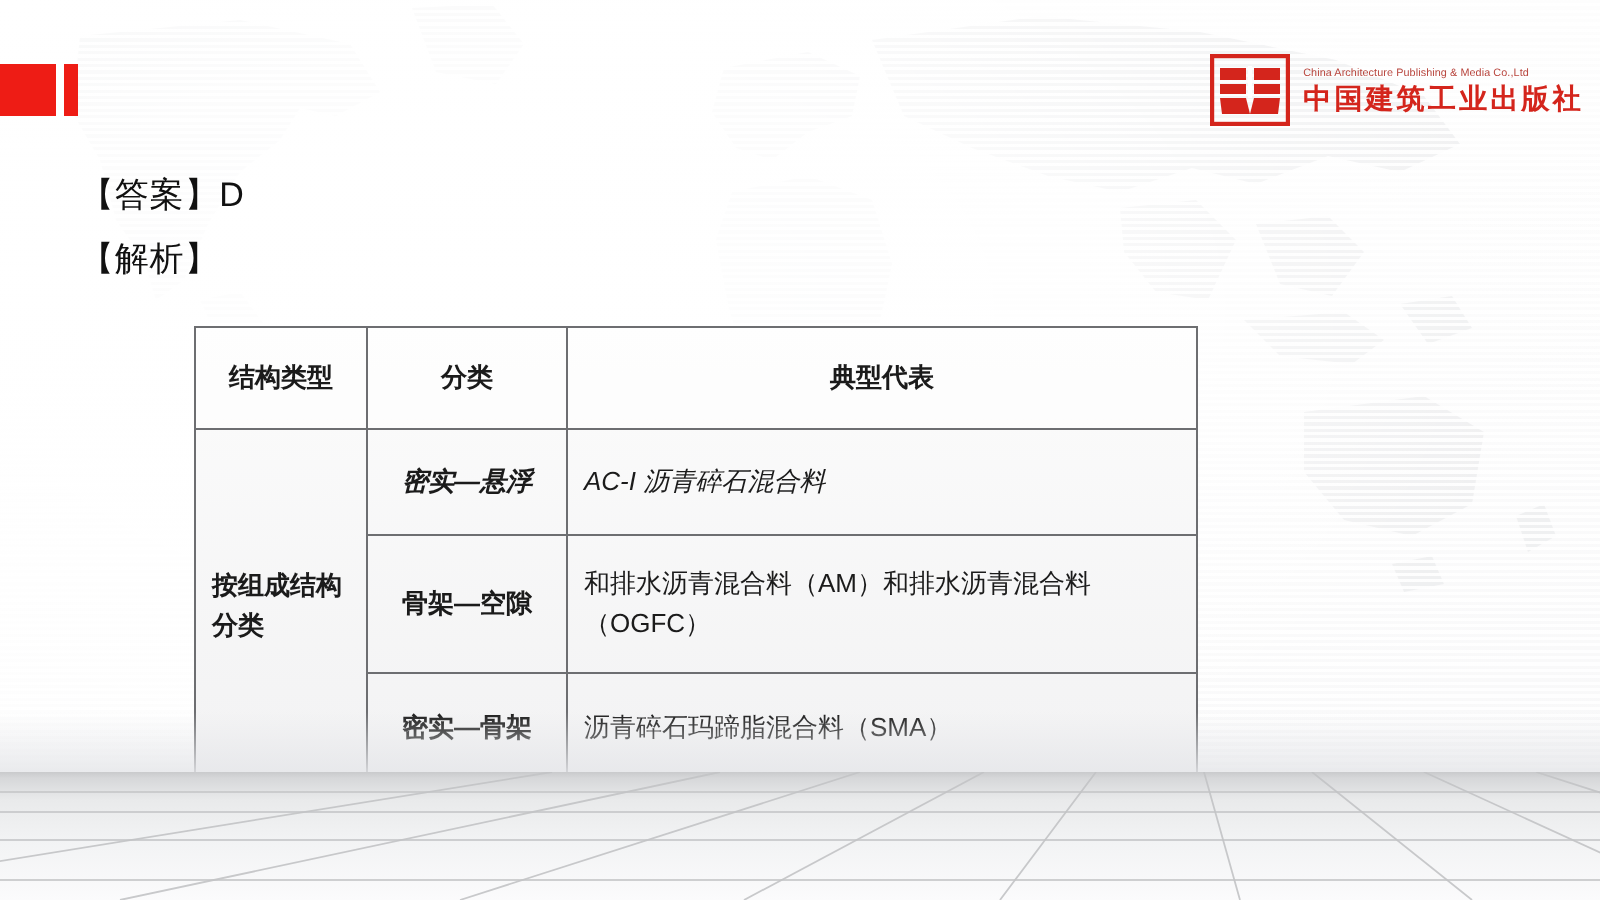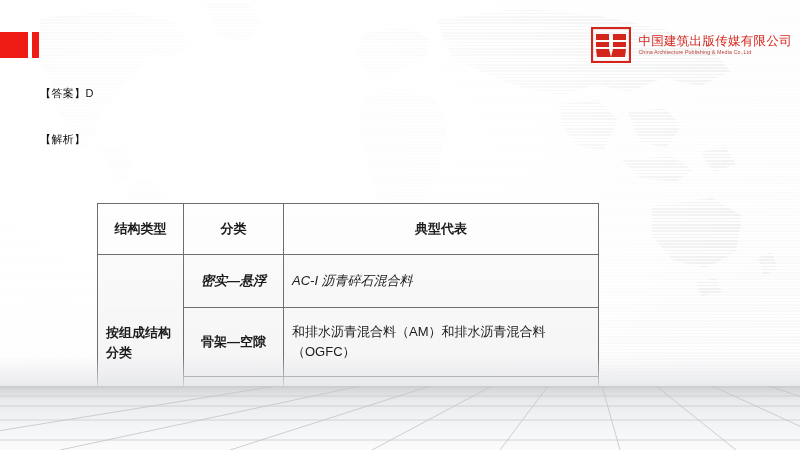--- a/index.html
+++ b/index.html
@@ -144,41 +144,40 @@
     margin-top: 3px;
     font-family: "DejaVu Serif", "Liberation Serif", serif;
     font-weight: 700;
   }
 
   
   .answer-line,
   .analysis-line {
     position: absolute;
     left: 40px;
-    font-size: 11px;
+    font-size: 17px;
     color: #111111;
     white-space: nowrap;
     letter-spacing: 0.4px;
   }
   .answer-line { top: 86px; }
-  .analysis-line { top: 132px; text-align: center; }
+  .analysis-line { top: 118px; text-align: center; }
 
   
   .table-wrap {
     position: absolute;
     left: 97px;
     top: 163px;
     width: 501px;
   }
   table.struct-table {
     border-collapse: collapse;
     width: 501px;
     table-layout: fixed;
     background: linear-gradient(to bottom, #fcfcfc, #f2f2f3);
-    margin-top: 40px;
   }
   table.struct-table td {
     border: 1px solid #6d6e71;
     font-size: 13px;
     color: #1b1b1b;
     padding: 4px 8px;
     vertical-align: middle;
     line-height: 1.55;
   }
   .col-a { width: 86px; }
@@ -253,22 +252,22 @@
         <path d="M5 7 h13 v6 h-13 z" fill="#d4251c"></path>
         <path d="M22 7 h13 v6 h-13 z" fill="#d4251c"></path>
         <path d="M5 15 h13 v5 h-13 z" fill="#d4251c"></path>
         <path d="M22 15 h13 v5 h-13 z" fill="#d4251c"></path>
         <path d="M5 22 L18 22 L20 30 L6 30 Z" fill="#d4251c"></path>
         <path d="M35 22 L22 22 L20 30 L34 30 Z" fill="#d4251c"></path>
         <rect x="19" y="6" width="2" height="16" fill="#ffffff"></rect>
       </svg>
     </span>
     <span class="logo-text">
-      <span class="logo-cn">中国建筑出版传媒有限公司</span>
       <span class="logo-en">China Architecture Publishing &amp; Media Co.,Ltd</span>
+      <span class="logo-cn2">中国建筑工业出版社</span>
     </span>
   </div>
 
   <div class="answer-line">【答案】D</div>
   <div class="analysis-line">【解析】</div>
 
   <div class="table-wrap">
     <table class="struct-table">
       <colgroup>
         <col class="col-a">

